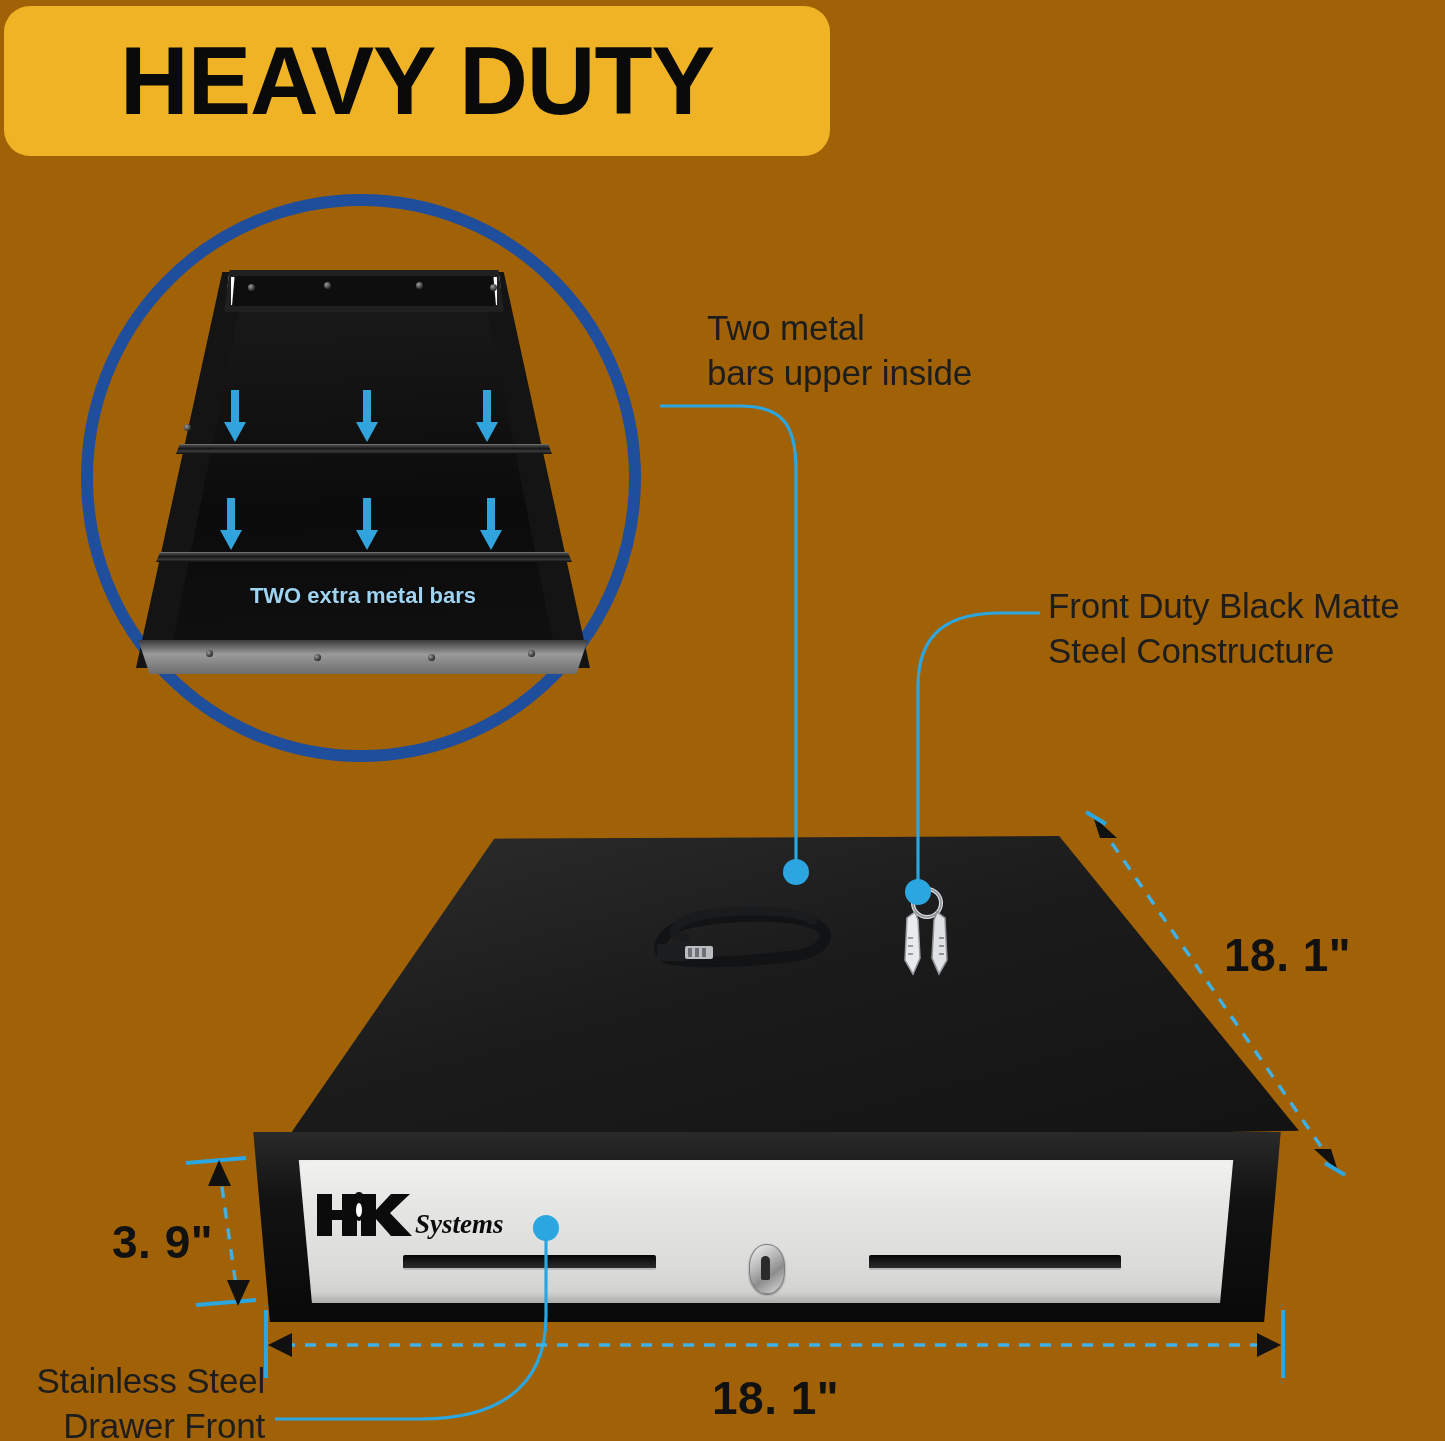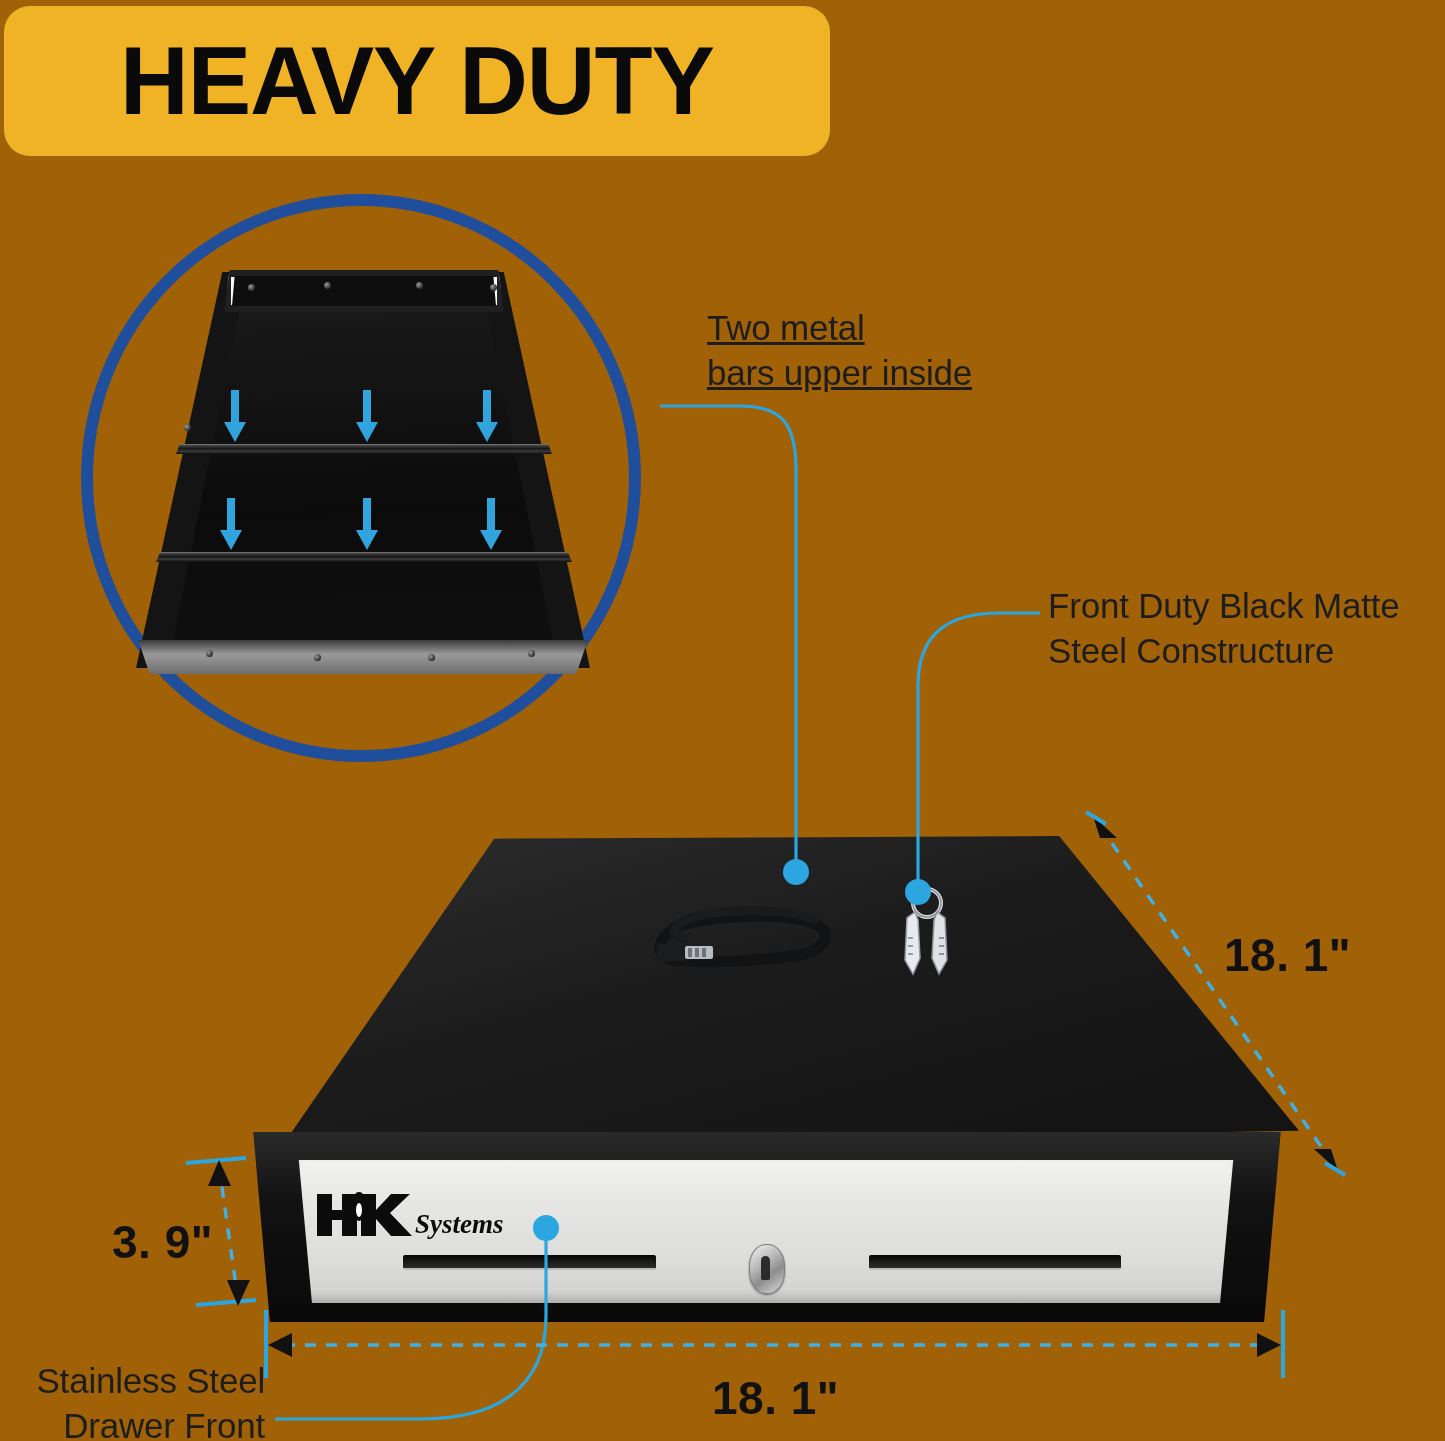--- a/index.html
+++ b/index.html
@@ -241,21 +241,21 @@
   
   .callout-text {
     position: absolute;
     font-family: "Liberation Sans", sans-serif;
     font-size: 35px;
     line-height: 45px;
     color: #1d1d1d;
     white-space: pre-line;
     letter-spacing: -0.2px;
   }
-  #callout-bars-text { left: 707px; top: 305px; text-decoration: underline; }
+  #callout-bars-text { left: 707px; top: 305px; }
   #callout-steel-text { left: 1048px; top: 583px; }
   #callout-front-text {
     left: 10px; top: 1358px;
     text-align: right;
     width: 255px;
   }
 
   
   .dim-label {
     position: absolute;
@@ -328,20 +328,21 @@
         <path d="M9 0 h8 v32 h7 L13 52 2 32 h7 Z" fill="#31A4DE"></path>
       </svg>
       <svg class="dn-arrow" style="left:226px; top:236px;" viewBox="0 0 26 52">
         <path d="M9 0 h8 v32 h7 L13 52 2 32 h7 Z" fill="#31A4DE"></path>
       </svg>
       <svg class="dn-arrow" style="left:350px; top:236px;" viewBox="0 0 26 52">
         <path d="M9 0 h8 v32 h7 L13 52 2 32 h7 Z" fill="#31A4DE"></path>
       </svg>
 
       <div id="inset-caption">
+        <div>TWO extra metal bars</div>
       </div>
     </div>
   </div>
 
   <div id="product">
     <div class="pd-top"></div>
     <div class="pd-front-body"></div>
     <div class="pd-face"></div>
     <div class="slot slot-left"></div>
     <div class="slot slot-right"></div>

